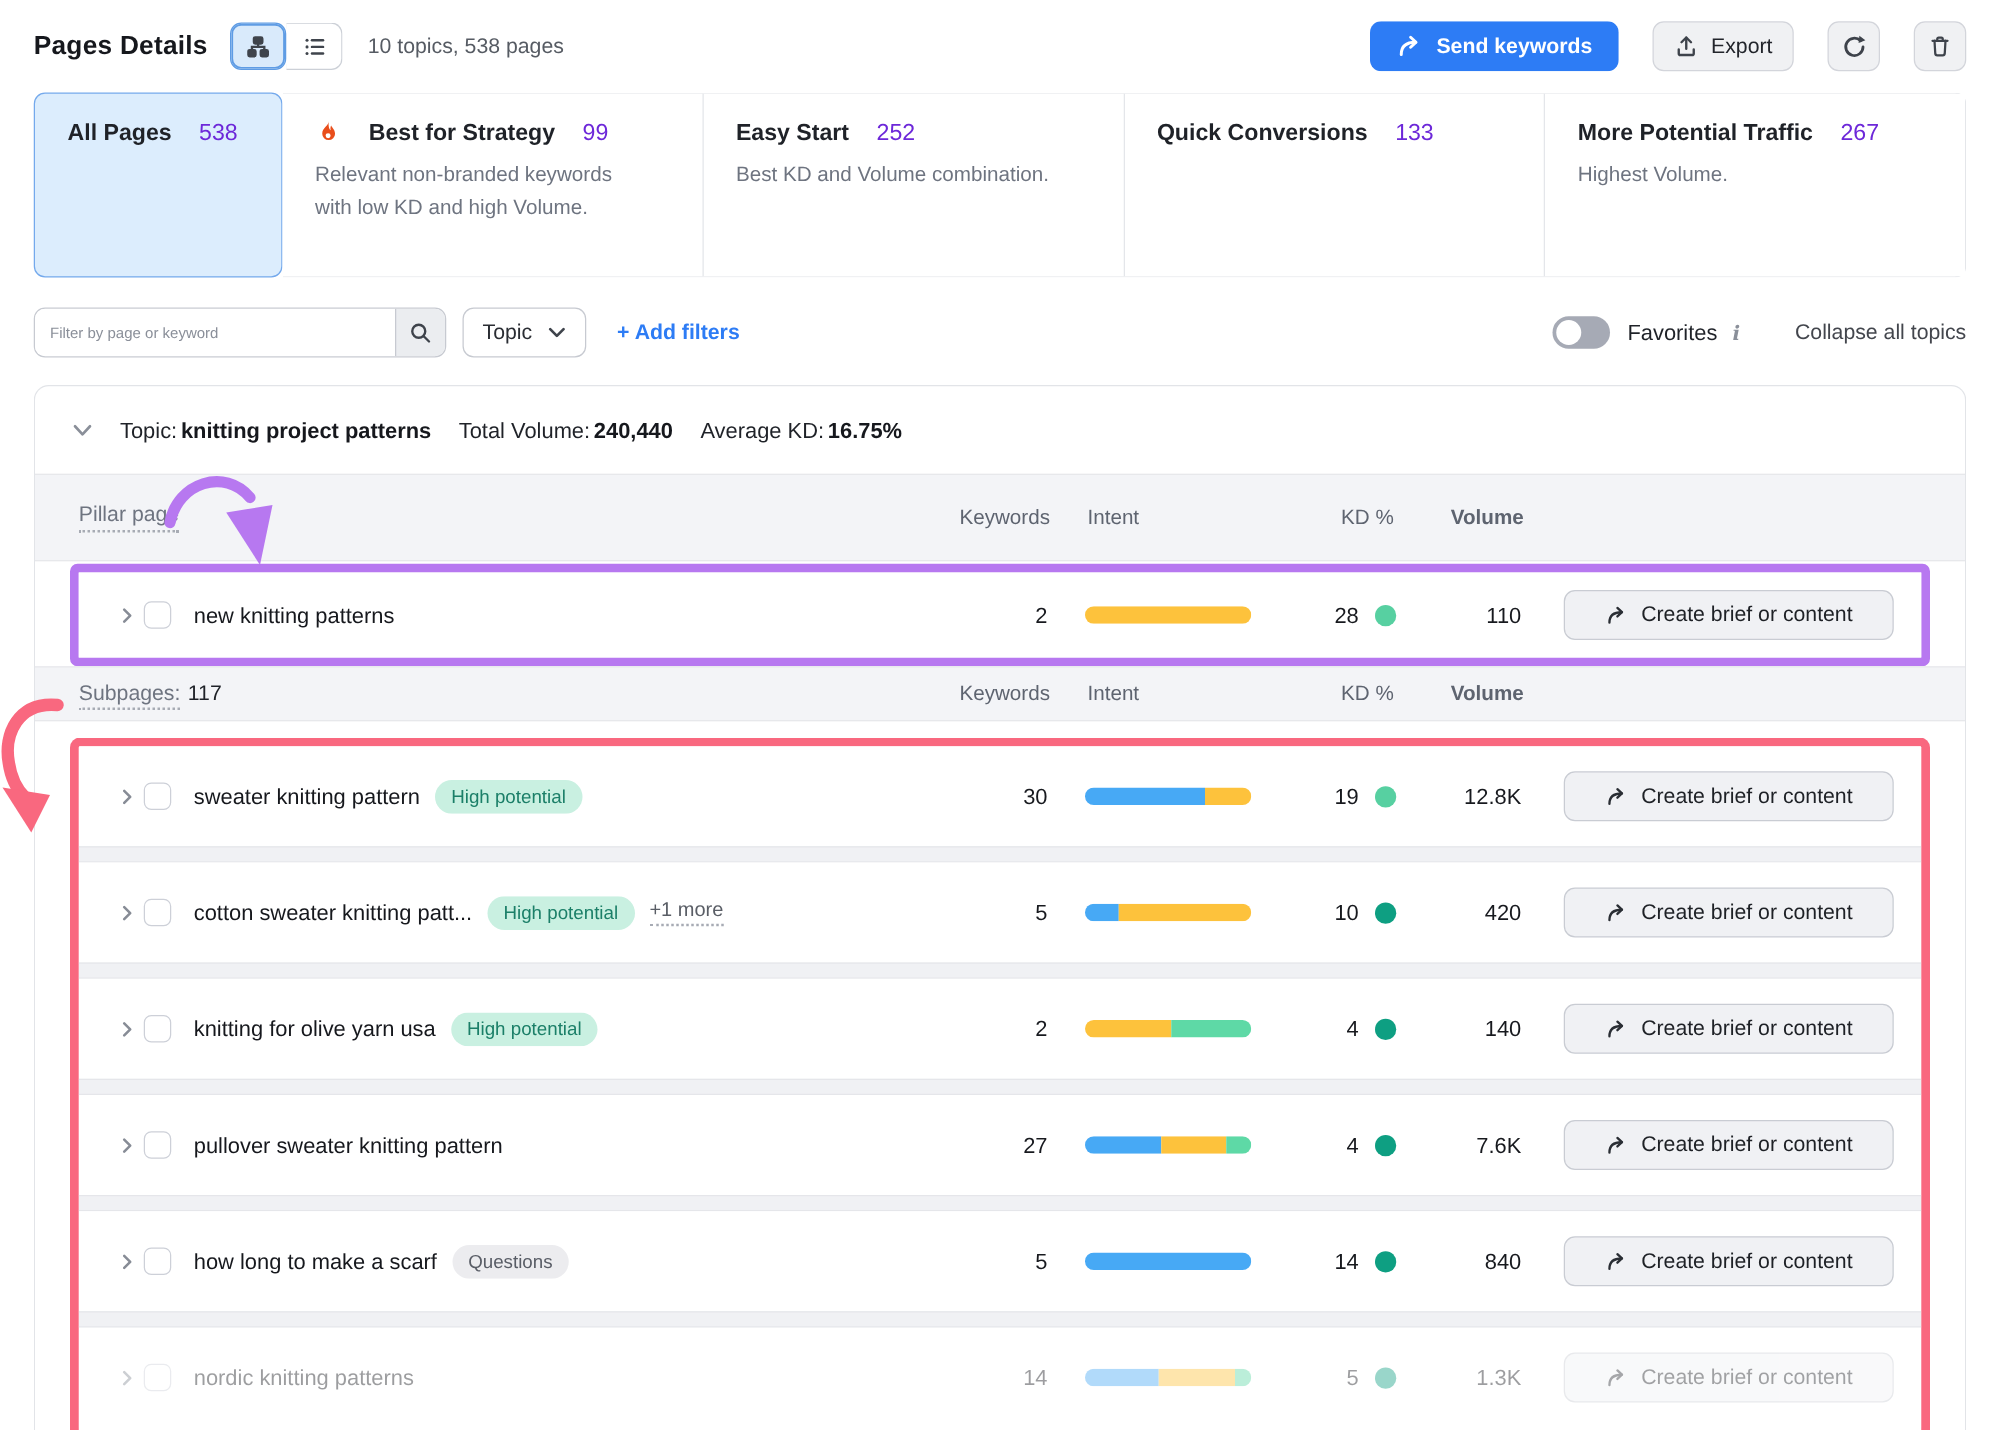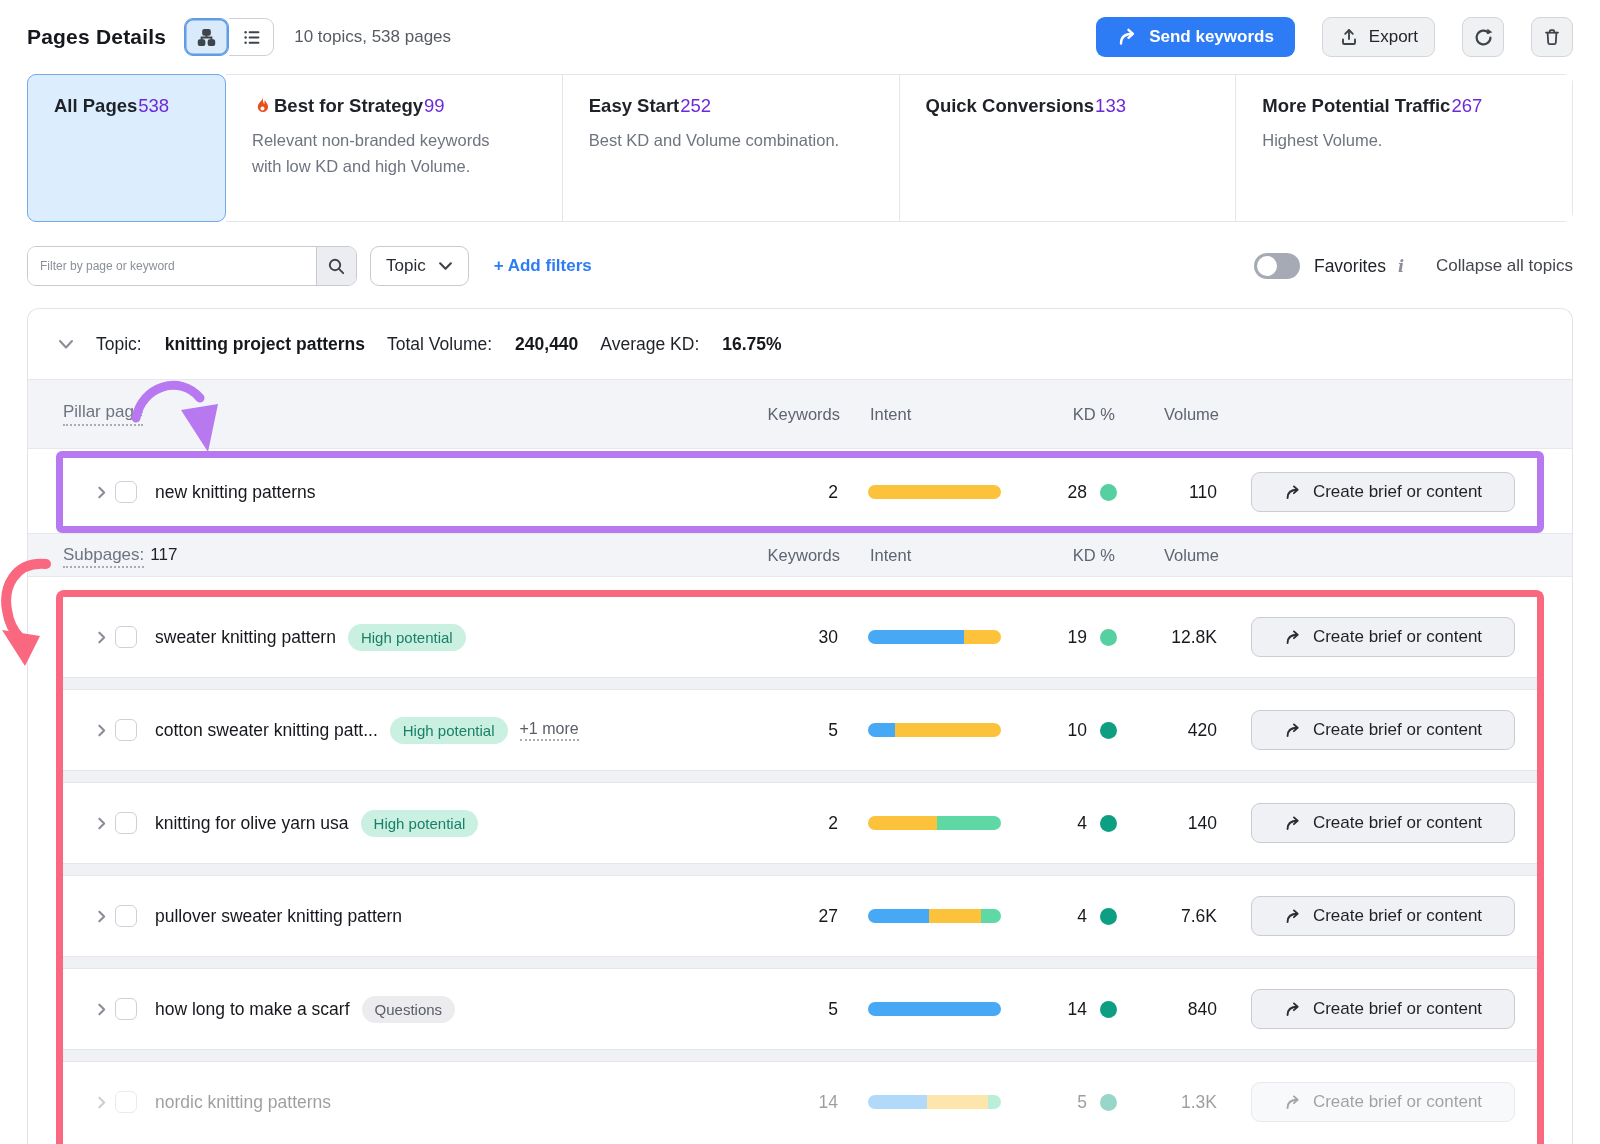--- a/index.html
+++ b/index.html
@@ -27,61 +27,61 @@
   .btn-gray { background:#f0f1f3; border-color:#d3d5db; color:#22252b; padding:0 16px; }
   .icon-btn { width:42px; justify-content:center; padding:0; }
 
   
   .tabs { display:flex; margin:0 27px; height:148px; }
   .tab-card { padding:20px 24px 0 26px; cursor:pointer; background:#fff; }
   .tab-first { width:199px; background:#dcedfd; border:1.5px solid #74a9ec; border-radius:9px; flex:none; }
   .tabs-rest { flex:1; display:flex; border:1px solid #e4e6ea; border-radius:0 9px 9px 0; border-left:none; }
   .tabs-rest .tab-card { flex:1; border-left:1px solid #e4e6ea; }
   .tabs-rest .tab-card:first-child { border-left:none; }
-  .tab-title-row { display:flex; align-items:center; gap:1px; }
+  .tab-title-row { display:flex; align-items:center; gap:22px; }
   .tab-title { font-size:18.5px; font-weight:700; color:#1f2228; }
   .tab-count { font-size:18.5px; color:#6d28d9; }
   .tab-desc { font-size:16.5px; color:#6e7480; line-height:1.6; margin-top:10px; padding-right:16px; }
 
   
   .filterbar { display:flex; align-items:center; margin:24px 27px 22px; height:40px; }
   .search { display:flex; width:330px; height:40px; border:1px solid #c7cad1; border-radius:9px; overflow:hidden; background:#fff; }
   .search input { flex:1; border:none; outline:none; padding:0 12px; font-size:12px; font-family:inherit; color:#2a2d33; }
   .search input::placeholder { color:#8a8f99; }
   .search-btn { width:40px; display:flex; align-items:center; justify-content:center; border-left:1px solid #c7cad1; background:#ebedf0; cursor:pointer; }
   .topic-dd { display:flex; align-items:center; gap:12px; height:40px; border:1px solid #c7cad1; border-radius:9px;
     background:#fff; padding:0 15px; font-size:17px; color:#2a2d33; margin-left:13px; cursor:pointer; }
   .add-filters { color:#2d7cf5; font-size:17px; font-weight:600; margin-left:25px; cursor:pointer; }
   .fav-group { margin-left:auto; display:flex; align-items:center; }
   .toggle { width:46px; height:26px; border-radius:13px; background:#a6aab5; position:relative; cursor:pointer; }
   .toggle .knob { position:absolute; left:3px; top:3px; width:20px; height:20px; border-radius:50%; background:#fff; }
   .fav-label { font-size:17.5px; color:#1f2228; margin-left:14px; }
   .info-i { font-family:"DejaVu Serif", serif; font-style:italic; font-weight:700; color:#8a8f99; font-size:16px; margin-left:12px; }
-  .collapse-link { font-size:17px; color:#43464d; margin-left:32px; cursor:pointer; }
+  .collapse-link { font-size:17px; color:#43464d; margin-left:44px; cursor:pointer; }
 
   
   .table-card { margin:0 27px; border:1px solid #e2e4e8; border-bottom:none; border-radius:12px 12px 0 0;
     background:#fff; height:836px; overflow:hidden; position:relative; }
   .topic-row { height:70px; display:flex; align-items:center; padding-left:30px; gap:22px; font-size:17.5px; }
-  .topic-chip { display:flex; gap:23px; }
+  .topic-chip { display:flex; gap:3px; }
   .lbl { color:#1f2228; font-weight:400; }
   .val-b { color:#16181d; font-weight:700; }
 
   .grid-cols { display:grid; grid-template-columns:1fr 90px 30px 133px 36px 50px 30px 100px 34px 264px; align-items:center; }
   .strip { background:#f3f4f7; border-top:1px solid #e7e8eb; border-bottom:1px solid #e7e8eb; padding:0 55px 0 35px; }
   .strip-tall { height:70px; }
   .strip-short { height:44px; }
   .section-label { grid-column:1/2; font-size:17px; color:#6e7480; }
   .dotted { border-bottom:2px dotted #a7abb4; padding-bottom:2px; }
   .sub-count { color:#1f2228; font-weight:400; margin-left:6px; }
   .colh { font-size:16.5px; color:#5e6470; }
   .colh-kw { grid-column:2/3; text-align:right; }
   .colh-intent { grid-column:4/5; text-align:left; }
   .colh-kd { grid-column:6/8; text-align:right; padding-right:4px; }
-  .colh-vol { grid-column:8/9; text-align:right; }
+  .colh-vol { grid-column:8/9; text-align:right;font-weight:bold; }
 
   
   .purple-frame { margin:2px 28px 0; border:7px solid #b778f0; border-radius:6px; background:#fff; }
   .red-frame { margin:13px 28px 0; border:7px solid #f9687f; border-bottom:none; border-radius:8px 8px 0 0; background:#fff; height:562px; overflow:hidden; }
 
   .data-row { grid-template-columns:28px 40px 1fr 90px 30px 133px 36px 50px 30px 100px 34px 264px;
     display:grid; align-items:center; padding:0 22px 0 24px; height:80px; background:#fff; }
   .purple-frame .data-row { height:68px; }
   .row-gap { height:13px; background:#f0f1f4; border-top:1px solid #e5e6ea; border-bottom:1px solid #e5e6ea; }
   .row-faded { opacity:.42; }

